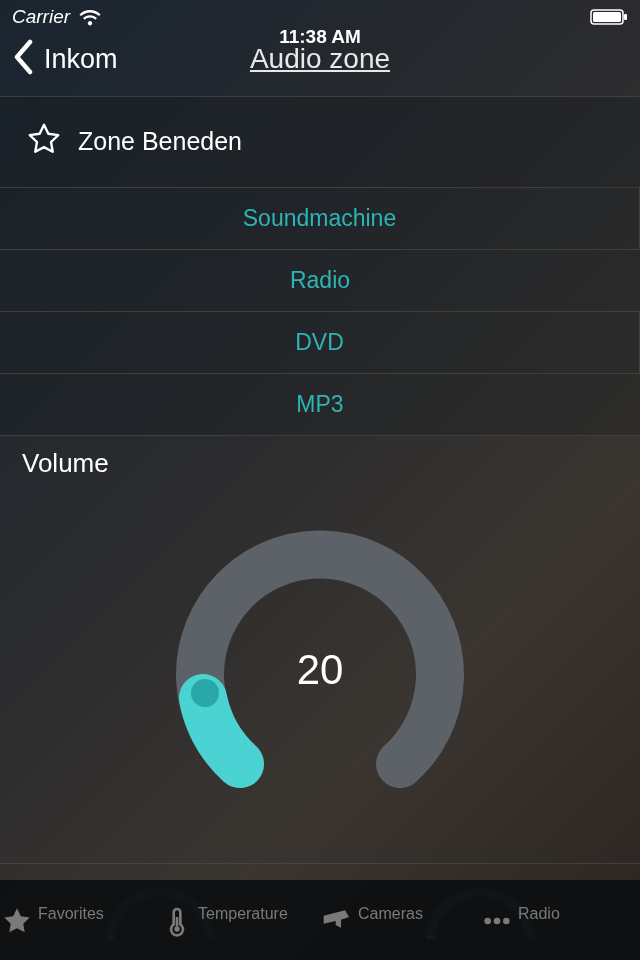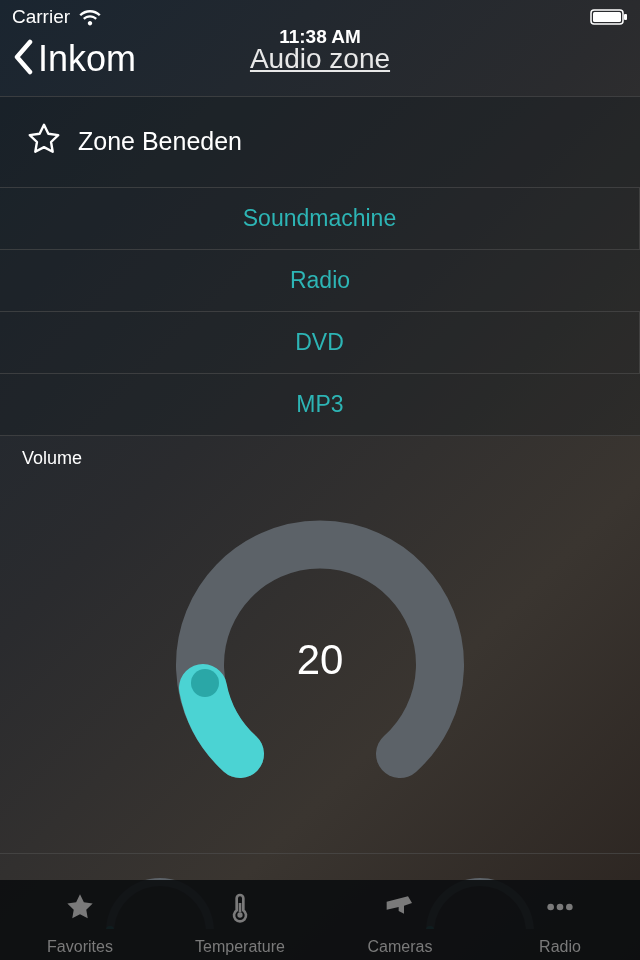--- a/index.html
+++ b/index.html
@@ -13,41 +13,41 @@
       position: relative;
     }
     .status-bar {
       display: flex;
       justify-content: space-between;
       align-items: center;
       padding: 6px 12px 4px;
       font-size: 19px;
       font-weight: 500;
     }
-    .status-left { display: flex; align-items: center; gap: 8px; }
+    .status-left { display: flex; align-items: center; gap: 8px; font-style: italic; }
     .status-center { position: absolute; left: 50%; transform: translateX(-50%); font-weight: 600; margin-top: 40px; }
     .wifi-icon svg, .battery-icon svg { display: block; }
     .nav-bar {
       display: flex;
       align-items: center;
       padding: 8px 12px 18px;
       position: relative;
       height: 64px;
     }
     .back-btn { display: flex; align-items: center; gap: 2px; cursor: pointer; }
     .nav-title {
       position: absolute;
       left: 50%;
       transform: translateX(-50%);
       font-size: 28px;
       font-weight: 400;
       color: #e8e8e8;
       text-decoration: underline;
     }
-    .back-text { font-size: 36px; margin-left: 2px; }
+    .back-text { font-size: 27px; margin-left: 8px; }
     .zone-header {
       display: flex;
       align-items: center;
       gap: 16px;
       padding: 24px 20px 26px 26px;
       border-top: 1px solid rgba(80,80,80,0.6);
       border-bottom: 1px solid rgba(80,80,80,0.6);
       background: rgba(20,25,30,0.35);
     }
     .zone-title { font-size: 25px; font-weight: 400; }
@@ -62,21 +62,21 @@
       color: #2db5b5;
       border-right: 1px solid rgba(80,80,80,0.6);
       border-bottom: 1px solid rgba(80,80,80,0.6);
       background: rgba(20,25,30,0.3);
       cursor: pointer;
     }
     .source-cell:nth-child(2n) { border-right: none; }
     .volume-section {
       padding: 12px 22px 0;
     }
-    .volume-label { font-size: 18px; margin-bottom: 4px; }
+    .volume-label { font-size: 26px; margin-bottom: 4px; }
     .dial-wrap {
       display: flex;
       justify-content: center;
       align-items: center;
       position: relative;
       height: 380px;
     }
     .dial-value {
       position: absolute;
       left: 50%;
@@ -100,23 +100,23 @@
       right: 0;
       height: 80px;
       background: rgba(12,14,16,0.92);
       display: flex;
       justify-content: space-around;
       align-items: center;
       padding-top: 6px;
     }
     .tab {
       display: flex;
-      flex-direction: column;
-      align-items: center;
-      gap: 11px;
+      flex-direction: row;
+      align-items: flex-start;
+      gap: 4px;
       color: #7a7a7a;
       font-size: 16px;
       cursor: pointer;
       flex: 1;
     }
     .tab.active { color: #35c9c9; }
     .tab svg { width: 34px; height: 32px; }
   </style>
 </head>
 <body>

